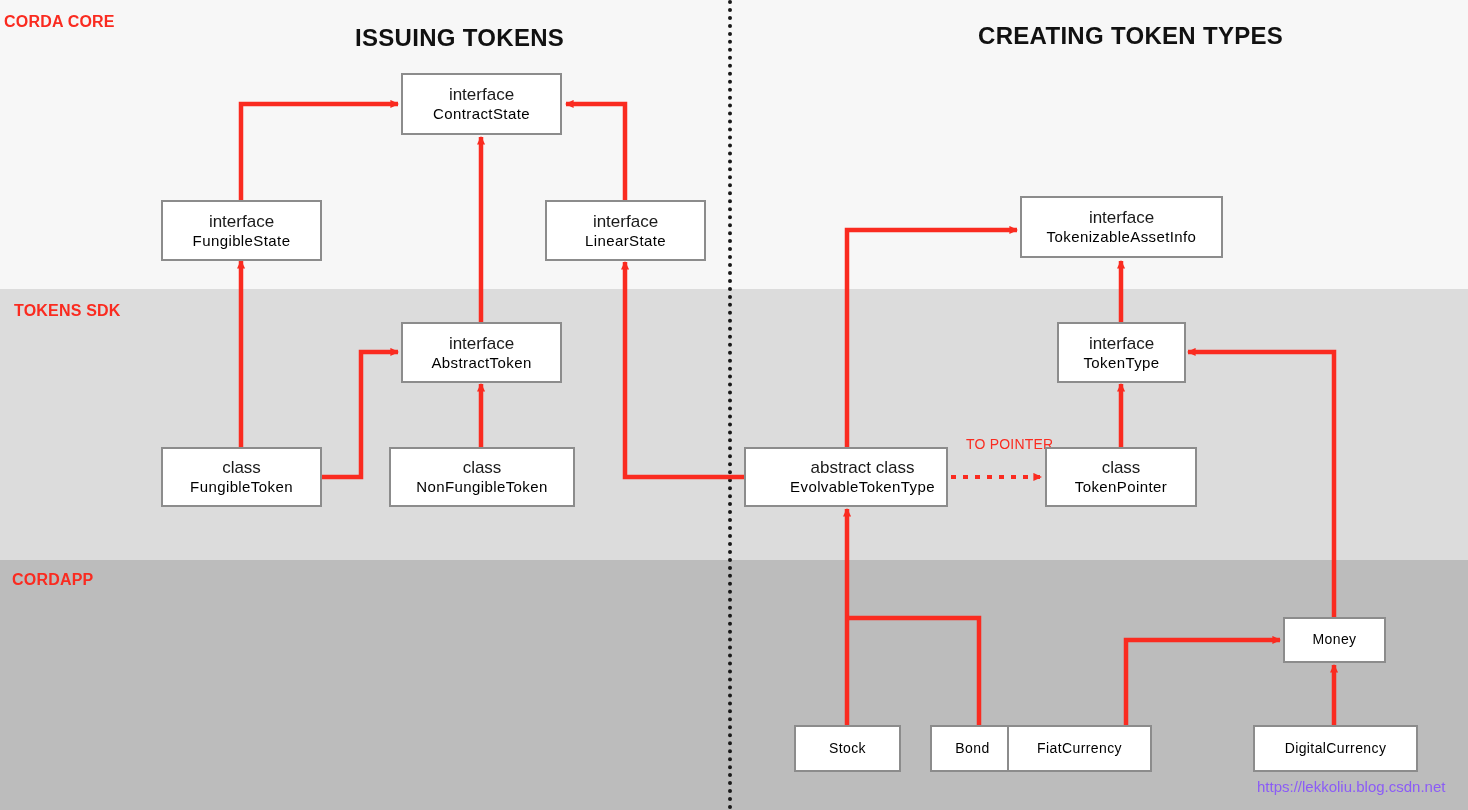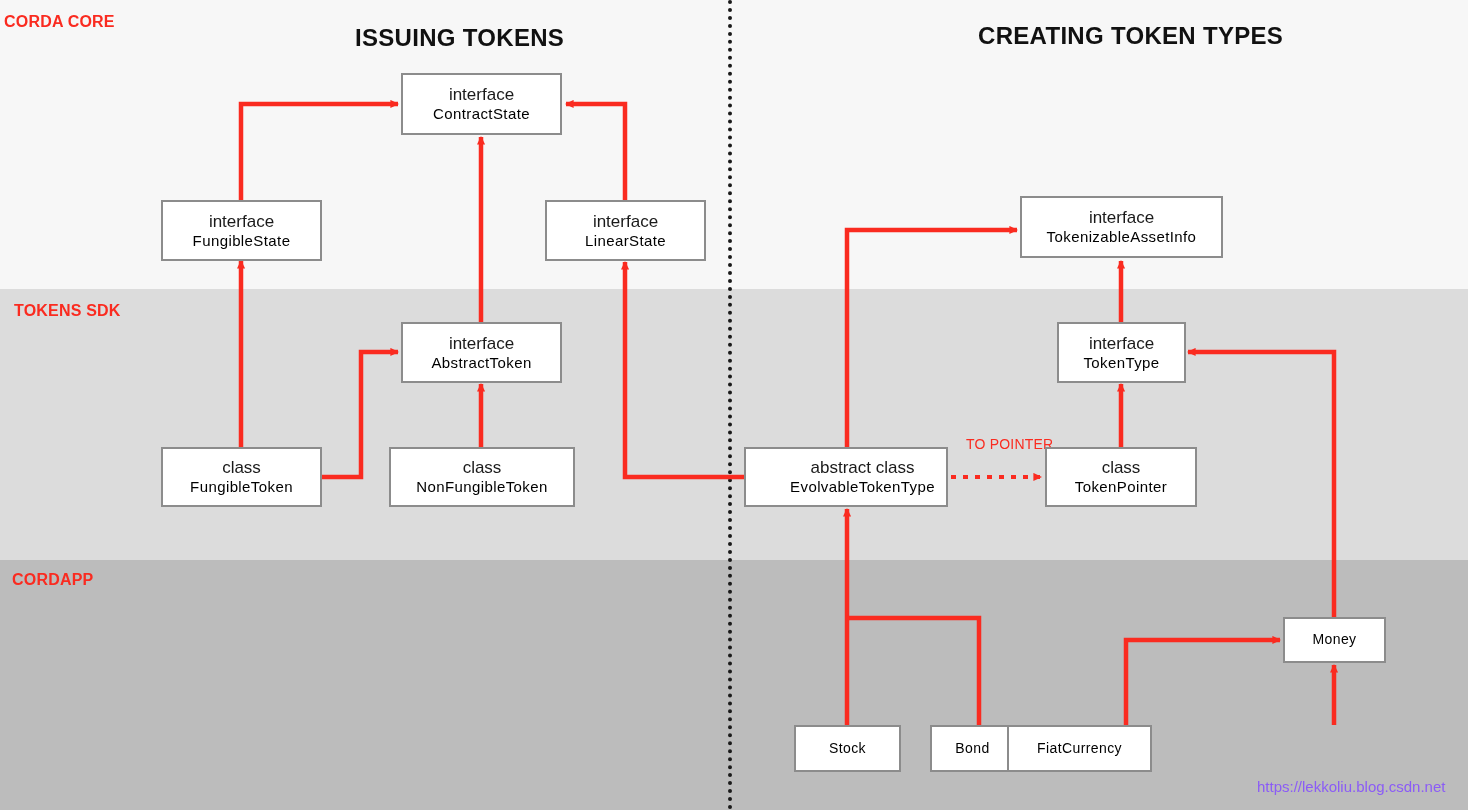--- a/index.html
+++ b/index.html
@@ -158,16 +158,19 @@
   </div>
 
   <div class="node single" style="left:930px;top:725px;width:85px;height:47px;">
     <div class="nm">Bond</div>
   </div>
 
   <div class="node single" style="left:1007px;top:725px;width:145px;height:47px;">
     <div class="nm">FiatCurrency</div>
   </div>
 
+  <div class="node single" style="left:1253px;top:725px;width:165px;height:47px;">
+    <div class="nm">DigitalCurrency</div>
+  </div>
 
   <div id="watermark">https://lekkoliu.blog.csdn.net</div>
 
 </div>
 
 </body></html>

